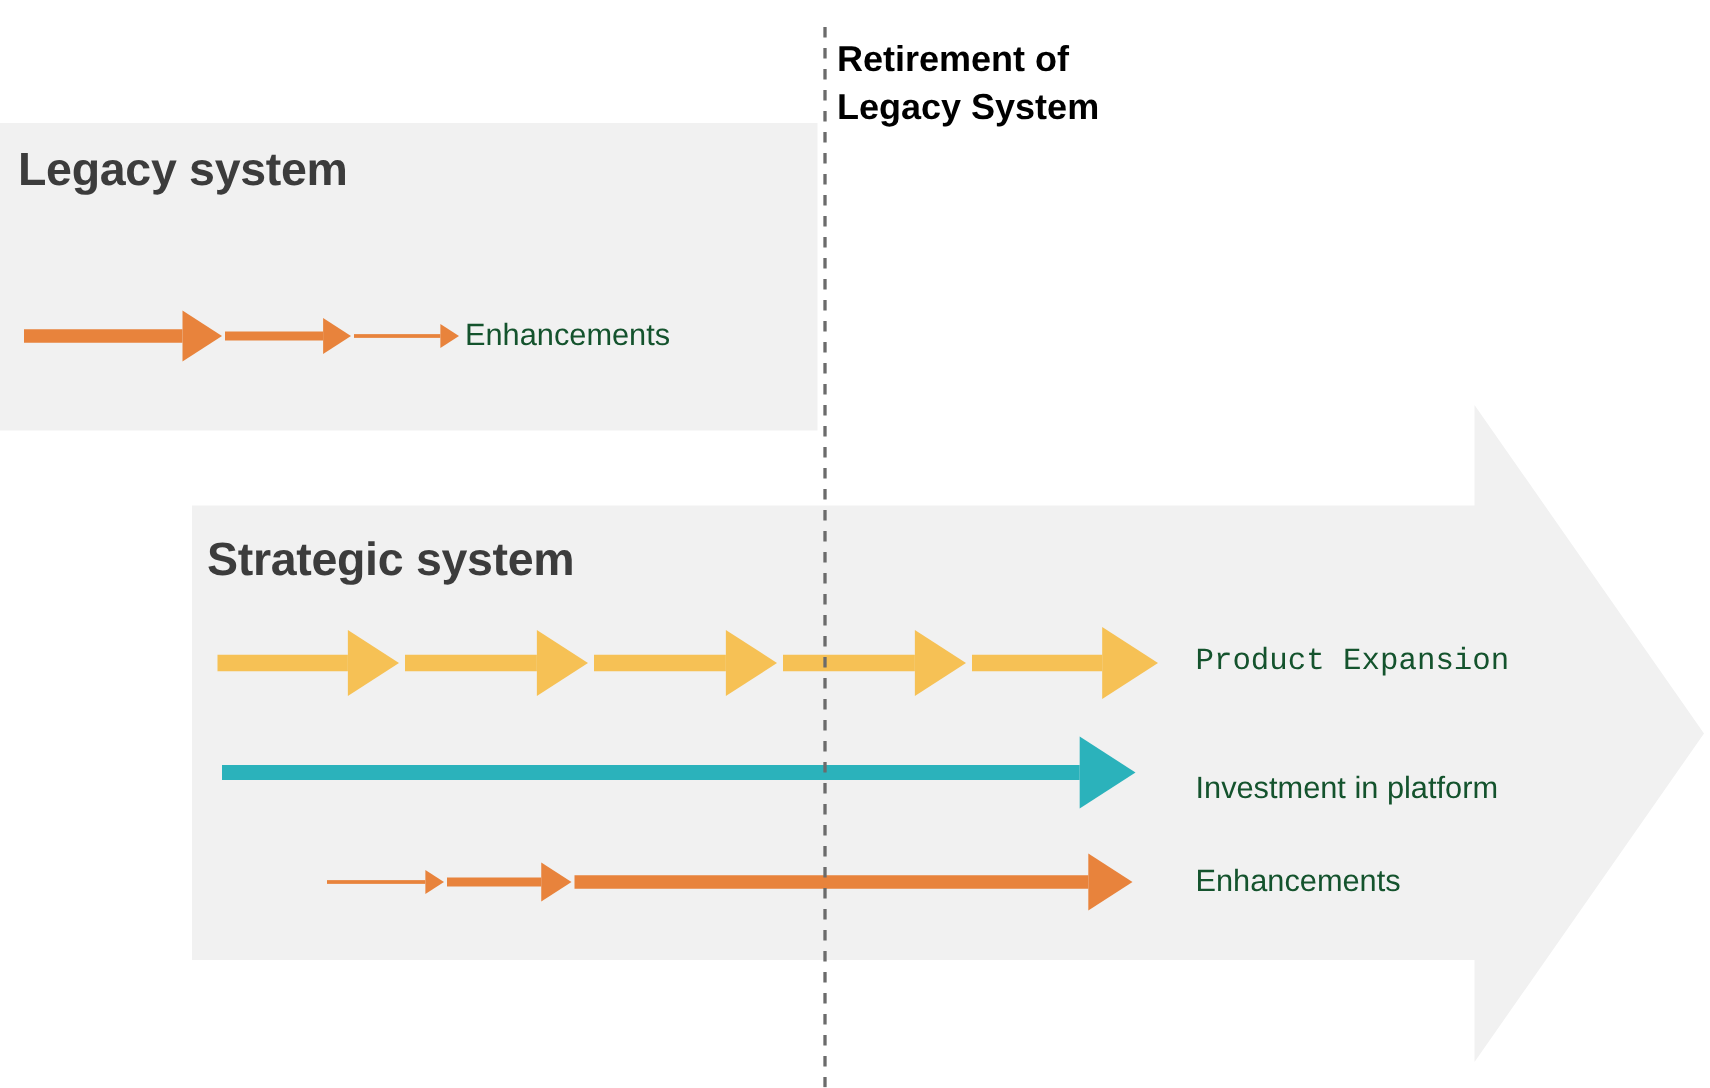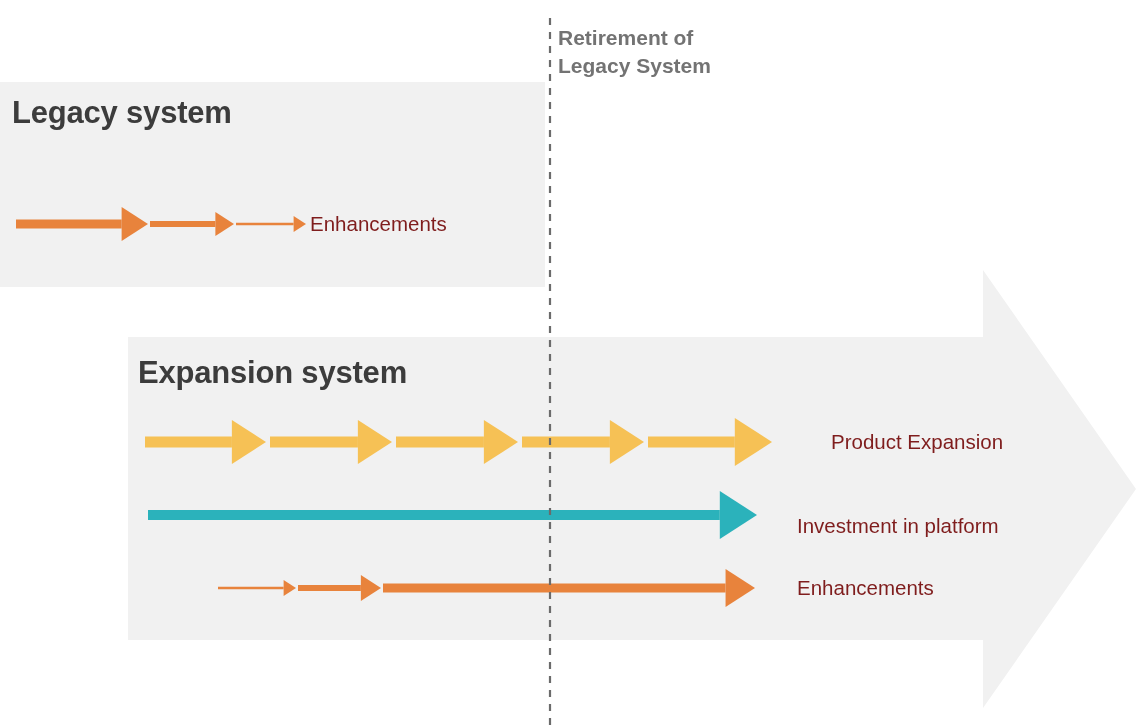--- a/index.html
+++ b/index.html
@@ -28,26 +28,26 @@
   }
   .band-title{
     font-size:31px;
     font-weight:bold;
     color:#3c3c3c;
     letter-spacing:-0.2px;
   }
   .row-label{
     font-size:20.5px;
     font-weight:normal;
-    color:#7f1d1d;
+    color:#14532d;
   }
   .milestone-label{
-    font-size:21px;
+    font-size:24px;
     font-weight:bold;
-    color:#737373;
+    color:#000000;
     line-height:1.32;
   }
 </style>
 </head>
 <body>
 
 <div id="canvas">
 
   <svg class="layer" viewBox="0 0 1140 725" preserveAspectRatio="none" aria-hidden="true">
     <g id="band-shapes">
@@ -89,23 +89,23 @@
     <line id="divider-line" y1="18" y2="725" stroke-width="2.2" stroke-dasharray="7 7" stroke-linecap="butt" x1="550" x2="550" stroke="#6b6b6b"></line>
   </svg>
 
   <div class="lbl milestone-label" id="milestone-text" style="left:558px; top:24px;">
     <div>Retirement of</div>
     <div>Legacy System</div>
   </div>
 
   <div class="lbl band-title" style="left:12px; top:95px;">Legacy system</div>
 
-  <div class="lbl band-title" style="left:138px; top:355px;">Expansion system</div>
+  <div class="lbl band-title" style="left:138px; top:355px;">Strategic system</div>
 
   <div class="lbl row-label" style="left:310px; top:212px;">Enhancements</div>
 
-  <div class="lbl row-label" style="left:831px; top:430px;">Product Expansion</div>
+  <div class="lbl row-label" style="left:797px; top:430px;font-family:Liberation Mono, monospace;">Product Expansion</div>
 
   <div class="lbl row-label" style="left:797px; top:514px;">Investment in platform</div>
 
   <div class="lbl row-label" style="left:797px; top:576px;">Enhancements</div>
 
 </div>
 
 </body></html>

